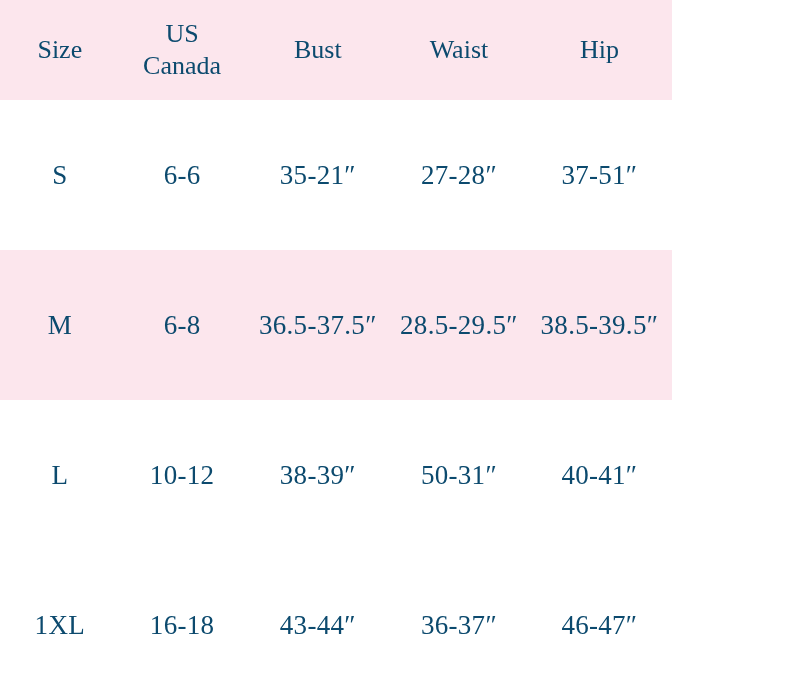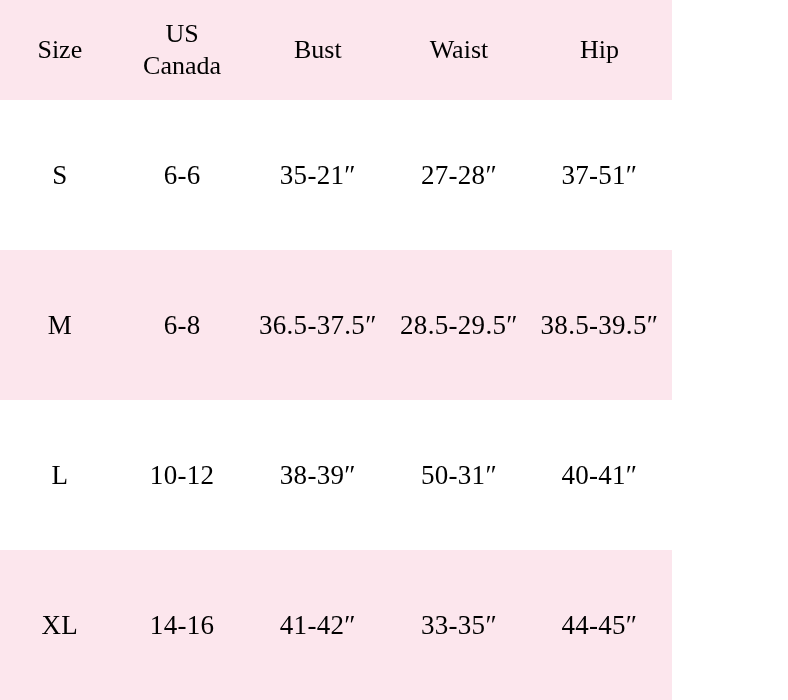--- a/index.html
+++ b/index.html
@@ -4,21 +4,21 @@
 <style>
   html, body {
     margin: 0;
     padding: 0;
     background: #ffffff;
   }
   .size-chart {
     width: 672px;
     height: 700px;
     font-family: "Liberation Serif", "DejaVu Serif", serif;
-    color: #000000;
+    color: #0c4a6e;
     overflow: hidden;
   }
   table.chart-table {
     width: 100%;
     height: 100%;
     border-collapse: collapse;
     table-layout: fixed;
   }
   .chart-table tr { height: 100px; }
   .chart-table th, .chart-table td {
@@ -81,22 +81,22 @@
         <td>28.5-29.5″</td>
         <td>38.5-39.5″</td>
       </tr>
       <tr class="row-white">
         <td>L</td>
         <td>10-12</td>
         <td>38-39″</td>
         <td>50-31″</td>
         <td>40-41″</td>
       </tr>
-      <tr class="row-pink">
-        <td>XL</td>
-        <td>14-16</td>
-        <td>41-42″</td>
-        <td>33-35″</td>
-        <td>44-45″</td>
+      <tr class="row-white">
+        <td>1XL</td>
+        <td>16-18</td>
+        <td>43-44″</td>
+        <td>36-37″</td>
+        <td>46-47″</td>
       </tr>
     </tbody>
   </table>
 </div>
 
 </body></html>

